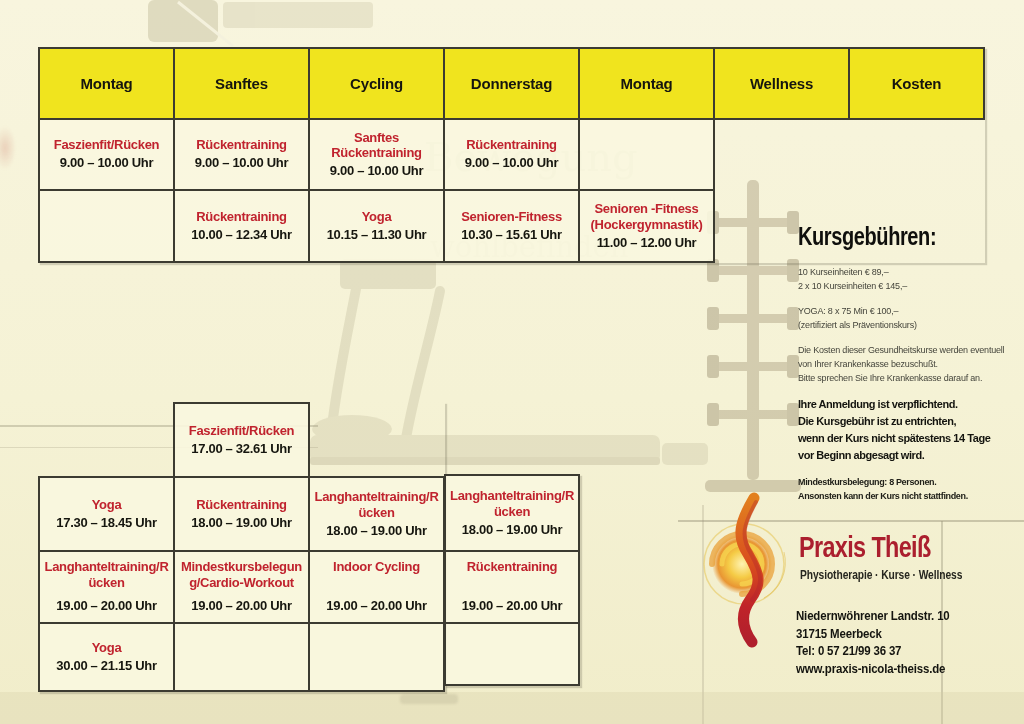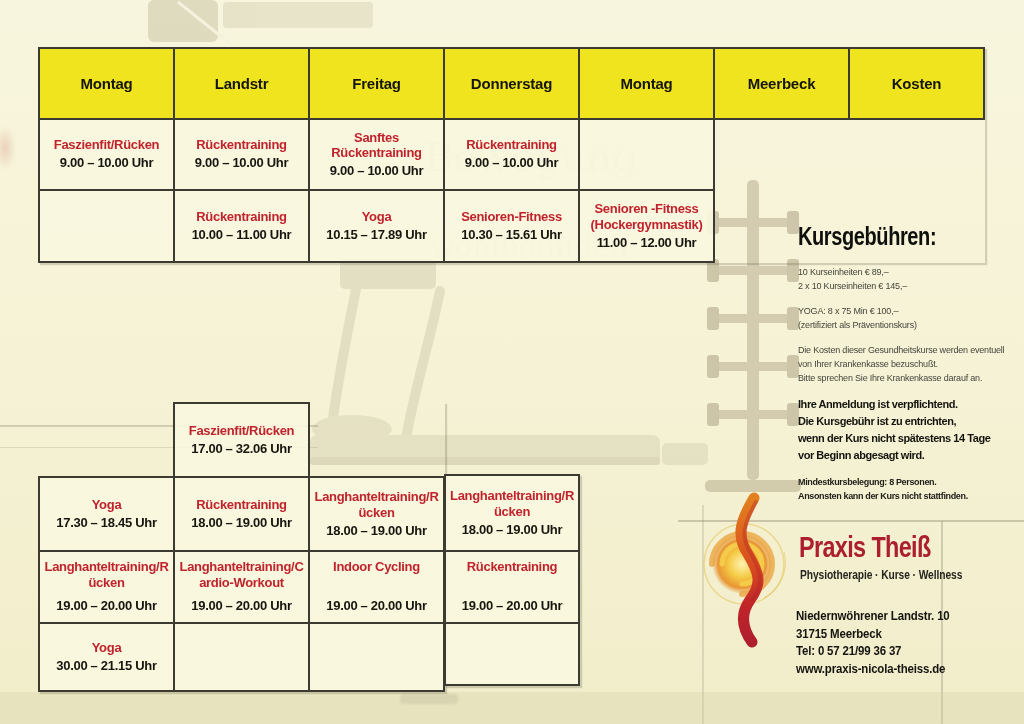--- a/index.html
+++ b/index.html
@@ -123,25 +123,25 @@
         <col style="width:135px">
         <col style="width:135px">
         <col style="width:135px">
         <col style="width:135px">
         <col style="width:135px">
         <col style="width:135px">
       </colgroup>
     <tbody>
         <tr style="height:71px">
       <th>Montag</th>
-      <th>Landstr</th>
-      <th>Freitag</th>
+      <th>Sanftes</th>
+      <th>Cycling</th>
       <th>Donnerstag</th>
       <th>Montag</th>
-      <th>Meerbeck</th>
+      <th>Wellness</th>
       <th>Kosten</th>
     </tr>
     <tr style="height:71px">
       <td>
             <div class="course">Faszienfit/Rücken</div>
             <div class="time">9.00 – 10.00 Uhr</div>
           </td>
       <td>
             <div class="course">Rückentraining</div>
             <div class="time">9.00 – 10.00 Uhr</div>
@@ -161,25 +161,25 @@
       <td class="ghost"></td>
       <td class="ghost"></td>
     </tr>
     <tr style="height:72px">
       <td>
             <div class="course"></div>
             <div class="time"></div>
           </td>
       <td>
             <div class="course">Rückentraining</div>
-            <div class="time">10.00 – 11.00 Uhr</div>
+            <div class="time">10.00 – 12.34 Uhr</div>
           </td>
       <td>
             <div class="course">Yoga</div>
-            <div class="time">10.15 – 17.89 Uhr</div>
+            <div class="time">10.15 – 11.30 Uhr</div>
           </td>
       <td>
             <div class="course">Senioren-Fitness</div>
             <div class="time">10.30 – 15.61 Uhr</div>
           </td>
       <td>
             <div class="course">Senioren -Fitness (Hockergymnastik)</div>
             <div class="time">11.00 – 12.00 Uhr</div>
           </td>
       <td class="ghost"></td>
@@ -192,21 +192,21 @@
     <colgroup>
         <col style="width:135px">
         <col style="width:135px">
         <col style="width:135px">
       </colgroup>
     <tbody>
         <tr style="height:74px">
       <td class="ghost"></td>
       <td>
             <div class="course">Faszienfit/Rücken</div>
-            <div class="time">17.00 – 32.06 Uhr</div>
+            <div class="time">17.00 – 32.61 Uhr</div>
           </td>
       <td class="ghost"></td>
     </tr>
     <tr style="height:74px">
       <td>
             <div class="course">Yoga</div>
             <div class="time">17.30 – 18.45 Uhr</div>
           </td>
       <td>
             <div class="course">Rückentraining</div>
@@ -216,21 +216,21 @@
             <div class="course">Langhanteltraining/Rücken</div>
             <div class="time">18.00 – 19.00 Uhr</div>
           </td>
     </tr>
     <tr style="height:72px">
       <td>
             <div class="course h2">Langhanteltraining/Rücken</div>
             <div class="time">19.00 – 20.00 Uhr</div>
           </td>
       <td>
-            <div class="course h2">Langhanteltraining/Cardio-Workout</div>
+            <div class="course h2">Mindestkursbelegung/Cardio-Workout</div>
             <div class="time">19.00 – 20.00 Uhr</div>
           </td>
       <td>
             <div class="course h2">Indoor Cycling</div>
             <div class="time">19.00 – 20.00 Uhr</div>
           </td>
     </tr>
     <tr style="height:68px">
       <td>
             <div class="course">Yoga</div>

